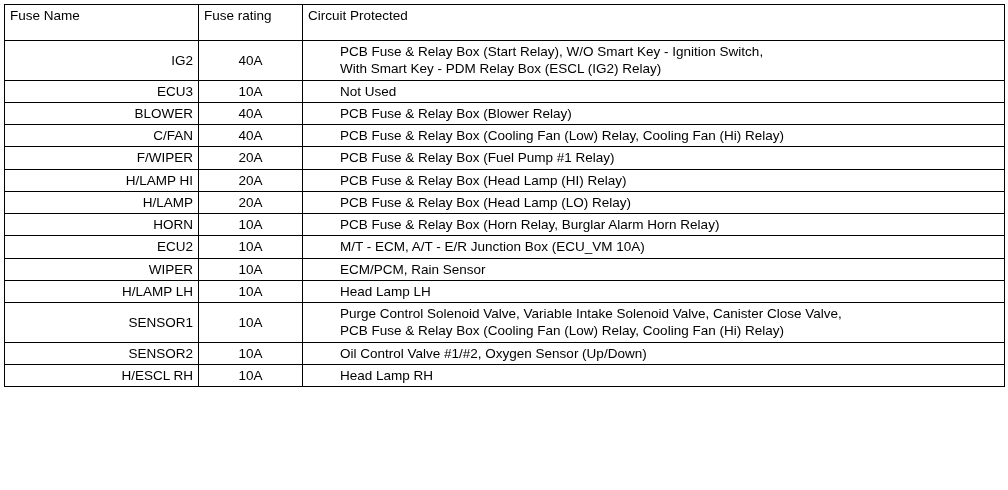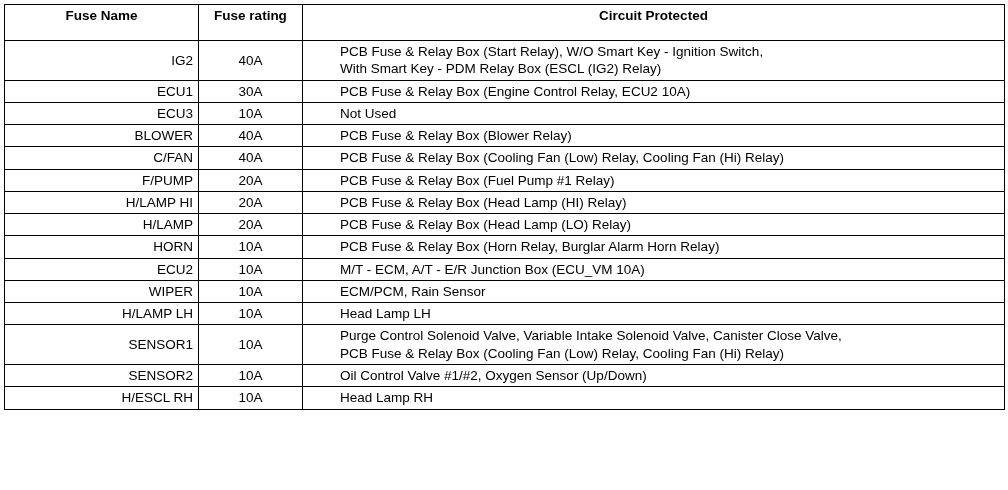--- a/index.html
+++ b/index.html
@@ -25,22 +25,22 @@
     font-size: 13.5px;
   }
   table.fuse-table th,
   table.fuse-table td {
     border: 1px solid #000000;
     padding: 2px 5px;
     vertical-align: middle;
     line-height: 1.28;
   }
   table.fuse-table thead th {
-    text-align: center;
-    font-weight: bold;
+    text-align: left;
+    font-weight: normal;
     height: 20px;
     padding-top: 1px;
     padding-bottom: 14px;
   }
   col.col-name { width: 194px; }
   col.col-rating { width: 104px; }
   col.col-circuit { width: 702px; }
 
   td.cell-name {
     text-align: right;
@@ -79,27 +79,20 @@
     <tbody id="table-body">
         <tr>
           <td class="cell-name">IG2</td>
           <td class="cell-rating">40A</td>
           <td class="cell-circuit">
             <span class="line">PCB Fuse &amp; Relay Box (Start Relay), W/O Smart Key - Ignition Switch,</span>
             <span class="line">With Smart Key - PDM Relay Box (ESCL (IG2) Relay)</span>
           </td>
         </tr>
         <tr>
-          <td class="cell-name">ECU1</td>
-          <td class="cell-rating">30A</td>
-          <td class="cell-circuit">
-            <span class="line">PCB Fuse &amp; Relay Box (Engine Control Relay, ECU2 10A)</span>
-          </td>
-        </tr>
-        <tr>
           <td class="cell-name">ECU3</td>
           <td class="cell-rating">10A</td>
           <td class="cell-circuit">
             <span class="line">Not Used</span>
           </td>
         </tr>
         <tr>
           <td class="cell-name">BLOWER</td>
           <td class="cell-rating">40A</td>
           <td class="cell-circuit">
@@ -107,21 +100,21 @@
           </td>
         </tr>
         <tr>
           <td class="cell-name">C/FAN</td>
           <td class="cell-rating">40A</td>
           <td class="cell-circuit">
             <span class="line">PCB Fuse &amp; Relay Box (Cooling Fan (Low) Relay, Cooling Fan (Hi) Relay)</span>
           </td>
         </tr>
         <tr>
-          <td class="cell-name">F/PUMP</td>
+          <td class="cell-name">F/WIPER</td>
           <td class="cell-rating">20A</td>
           <td class="cell-circuit">
             <span class="line">PCB Fuse &amp; Relay Box (Fuel Pump #1 Relay)</span>
           </td>
         </tr>
         <tr>
           <td class="cell-name">H/LAMP HI</td>
           <td class="cell-rating">20A</td>
           <td class="cell-circuit">
             <span class="line">PCB Fuse &amp; Relay Box (Head Lamp (HI) Relay)</span>

